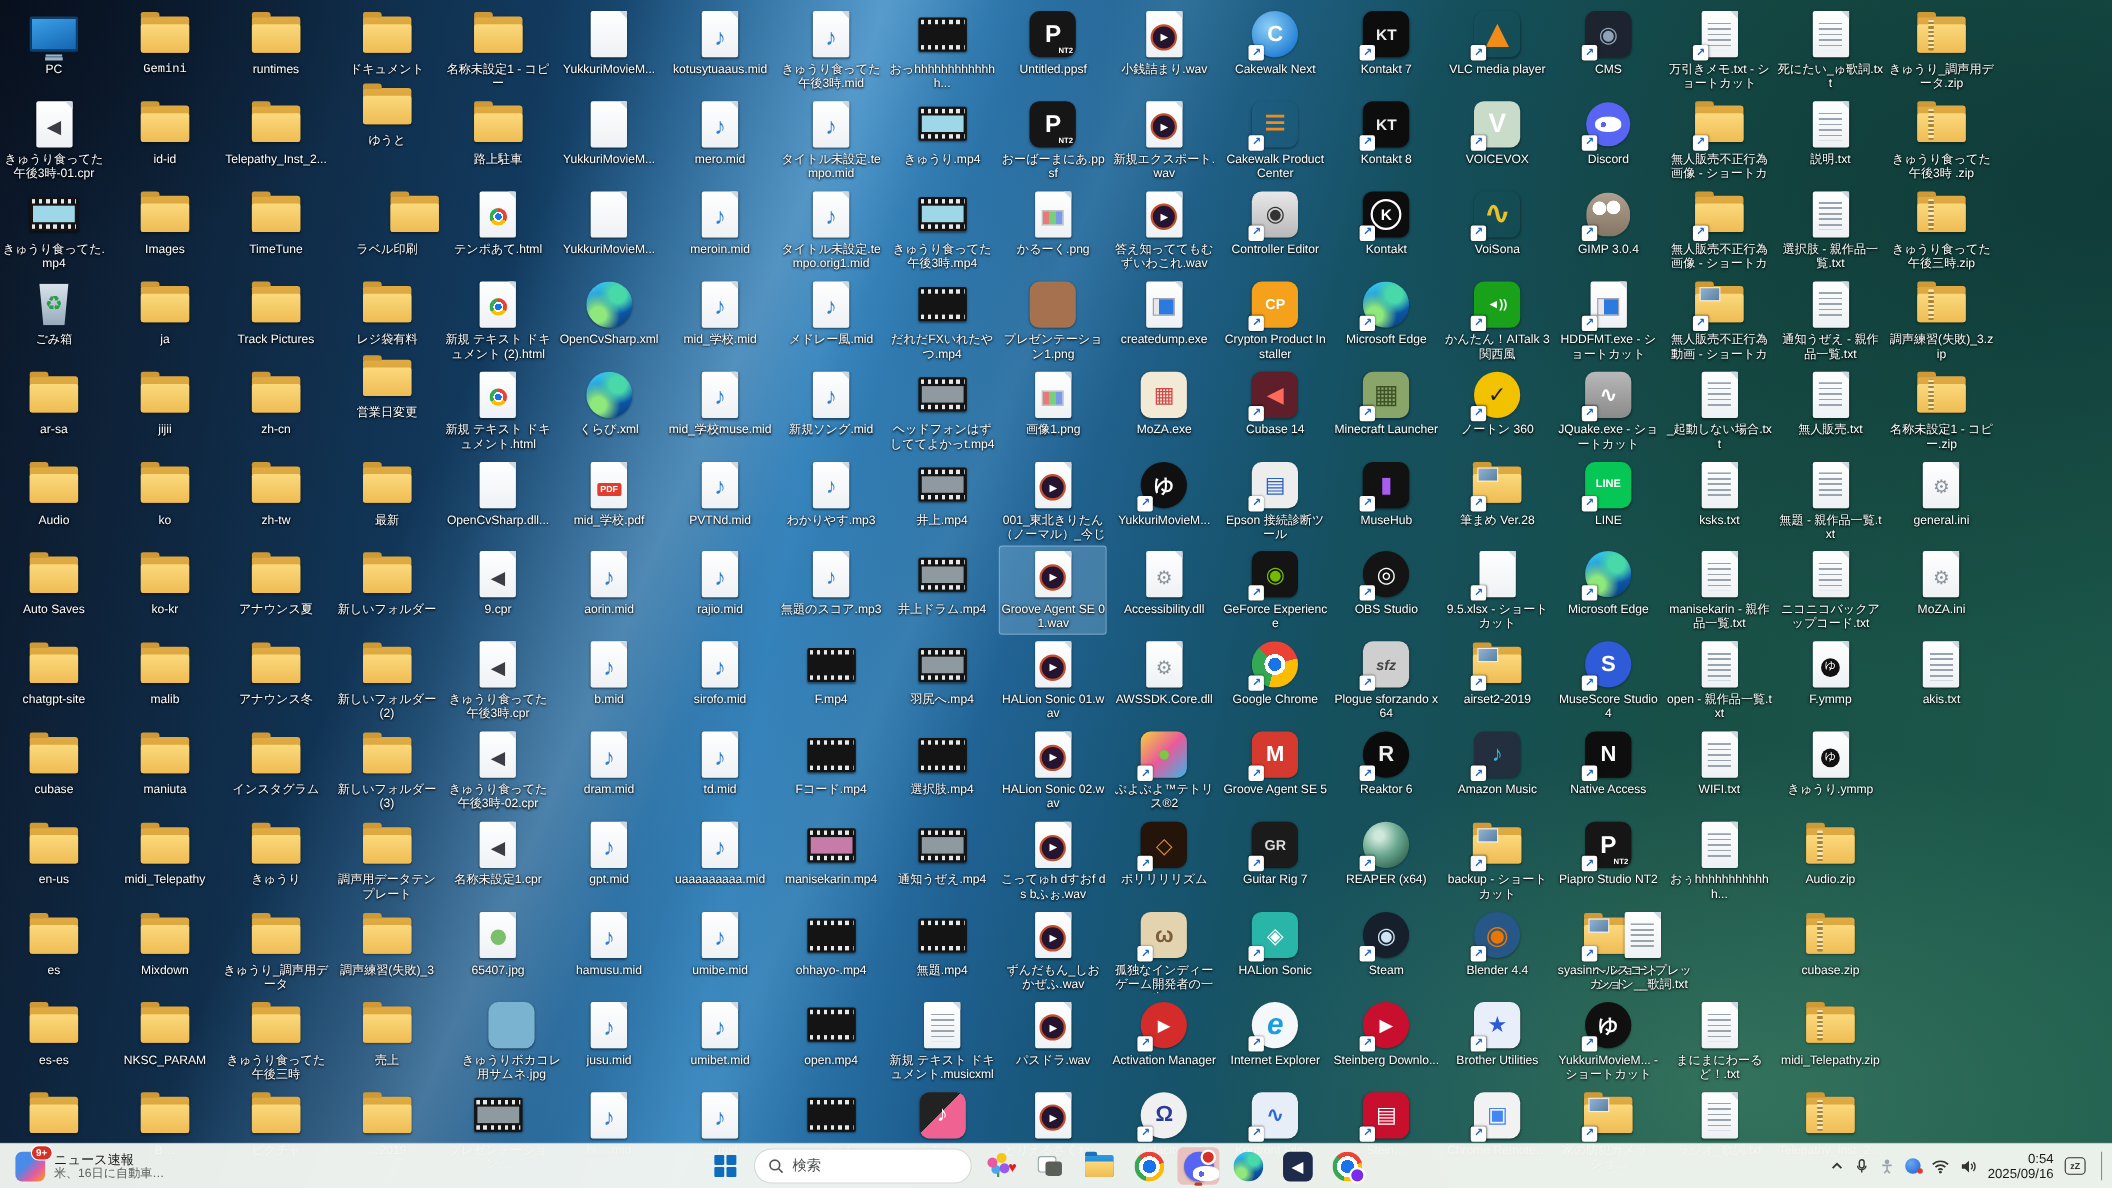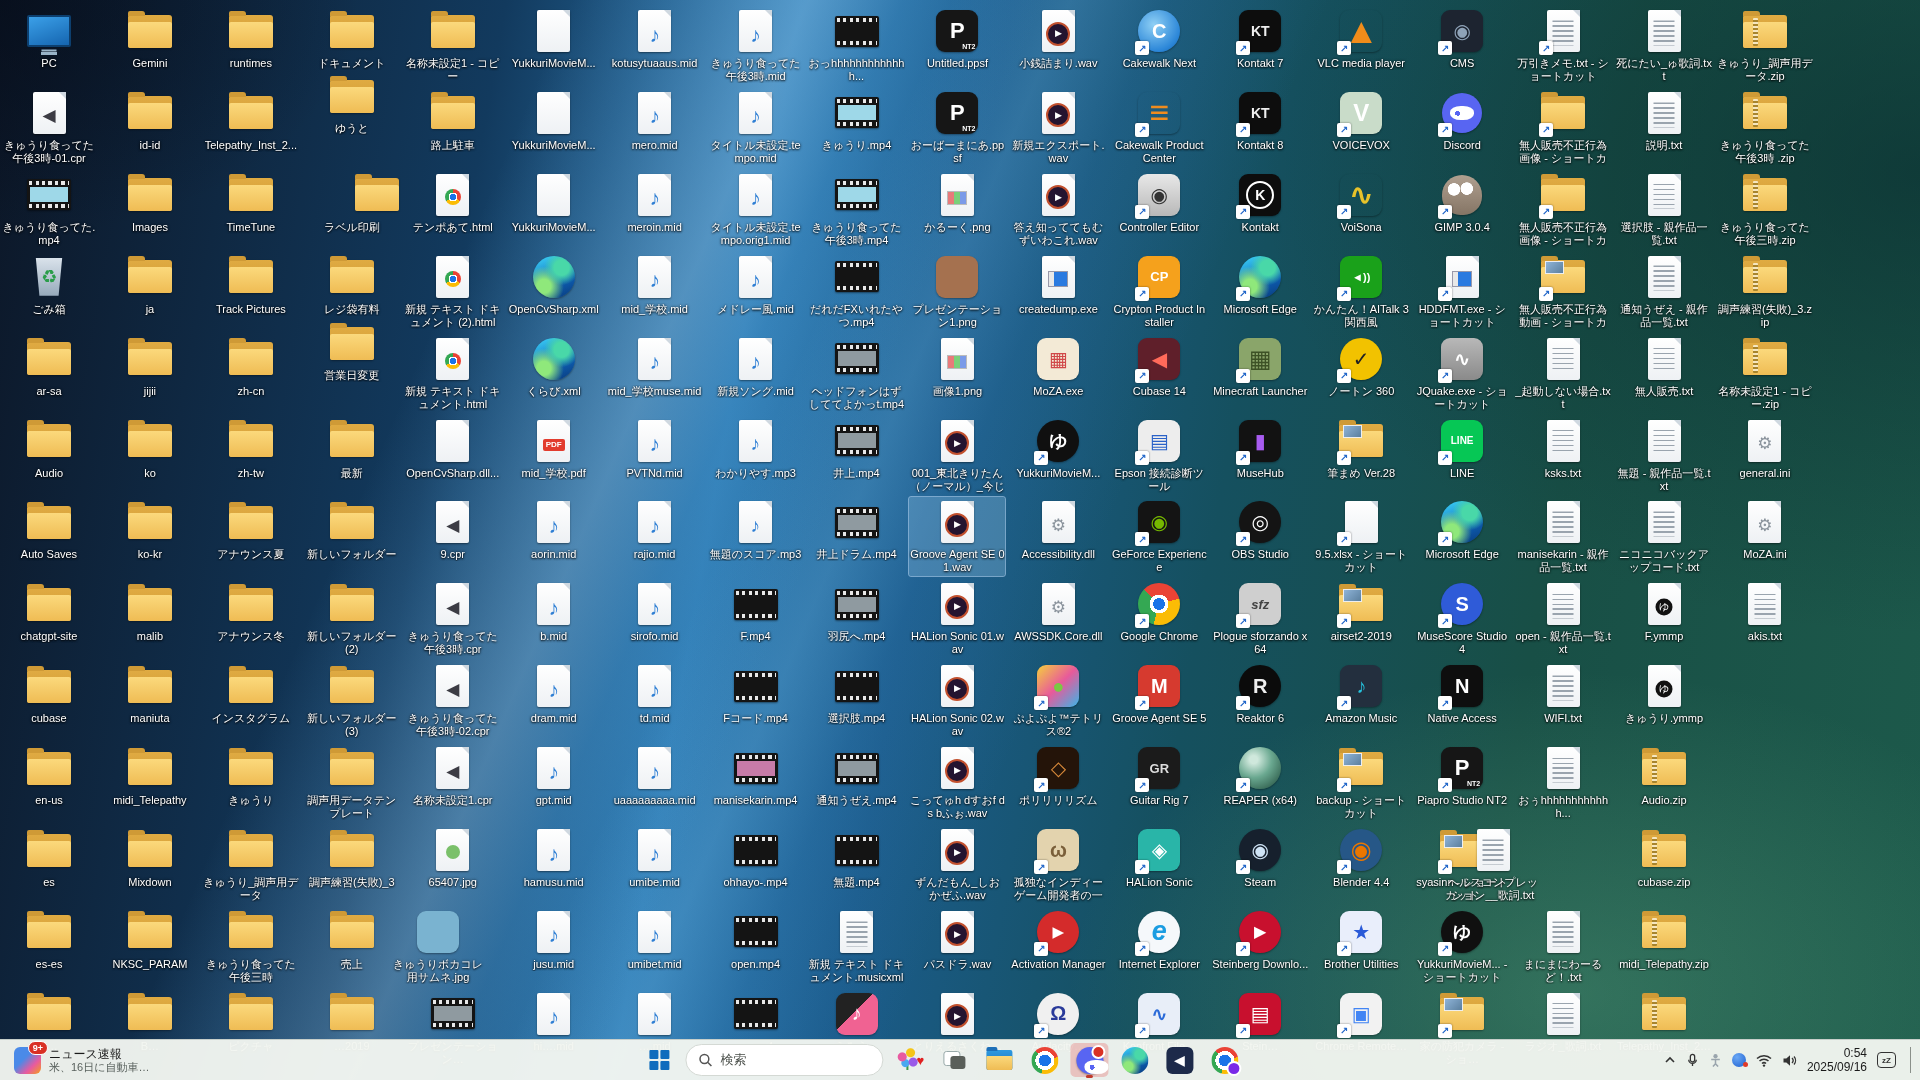--- a/index.html
+++ b/index.html
@@ -214,21 +214,21 @@
           <div class="folder"></div>
         </div>
         <div class="lbl">es-es</div>
       </div>
       <div class="cell" style="left: 1px; top: 988.8px;">
         <div class="icw">
           <div class="folder"></div>
         </div>
         <div class="lbl">F…</div>
       </div>
-      <div class="cell" style="left: 101.94px; top: 6px;">
+      <div class="cell" style="left: 101.94px; top: 6px; font-family: Liberation Mono, monospace;">
         <div class="icw">
           <div class="folder"></div>
         </div>
         <div class="lbl">Gemini</div>
       </div>
       <div class="cell" style="left: 101.94px; top: 87.9px;">
         <div class="icw">
           <div class="folder"></div>
         </div>
         <div class="lbl">id-id</div>
@@ -530,21 +530,21 @@
         <div class="lbl">名称未設定1.cpr</div>
       </div>
       <div class="cell" style="left: 404.76px; top: 825px;">
         <div class="icw">
           <div class="doc">
             <div class="dec dec-avatar"></div>
           </div>
         </div>
         <div class="lbl">65407.jpg</div>
       </div>
-      <div class="cell" style="left: 390px; top: 906.9px;">
+      <div class="cell" style="left: 417px; top: 906.9px;">
         <div class="icw">
           <div class="app" style="background: rgb(122, 179, 208); border-radius: 9px;"></div>
         </div>
         <div class="lbl">きゅうりボカコレ用サムネ.jpg</div>
       </div>
       <div class="cell" style="left: 404.76px; top: 988.8px;">
         <div class="icw">
           <div class="film">
             <div class="fmthumb" style="background: rgb(143, 154, 160);"></div>
           </div>

